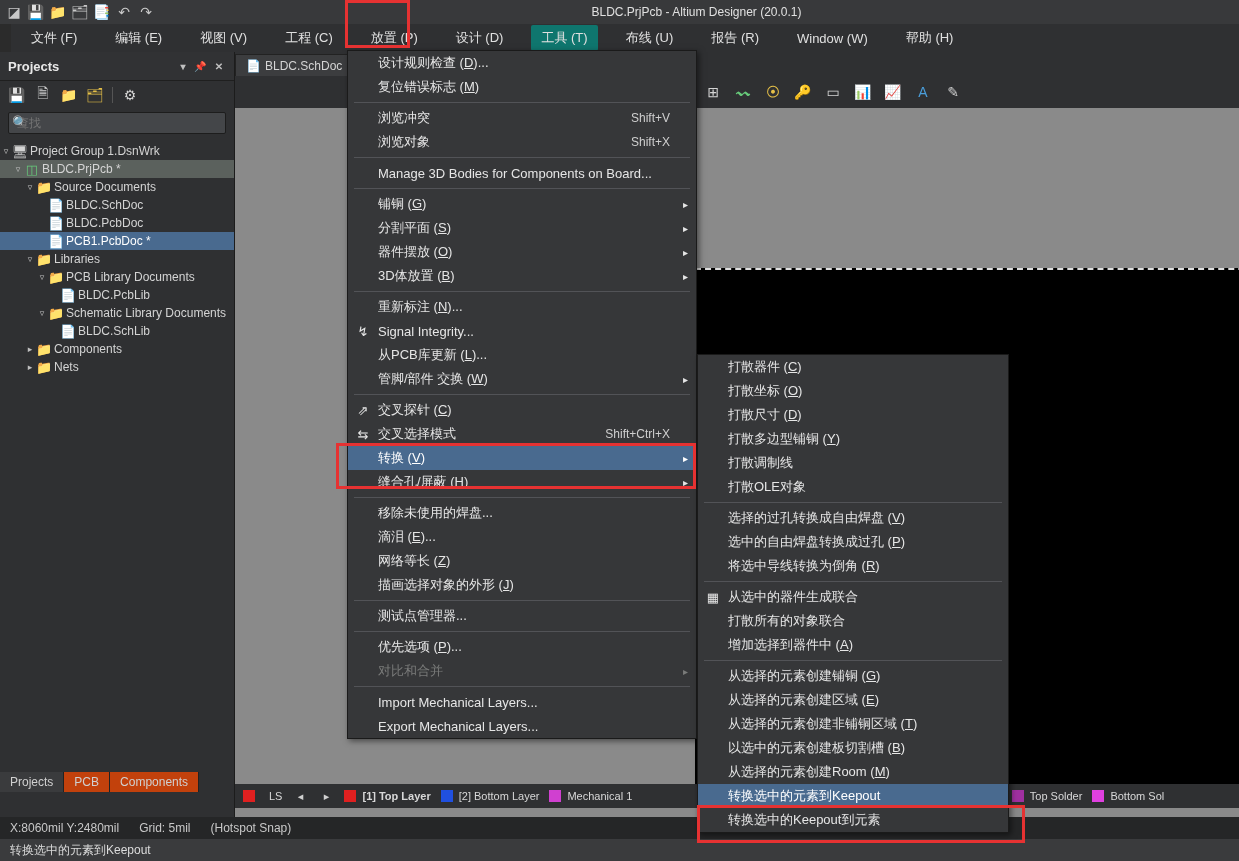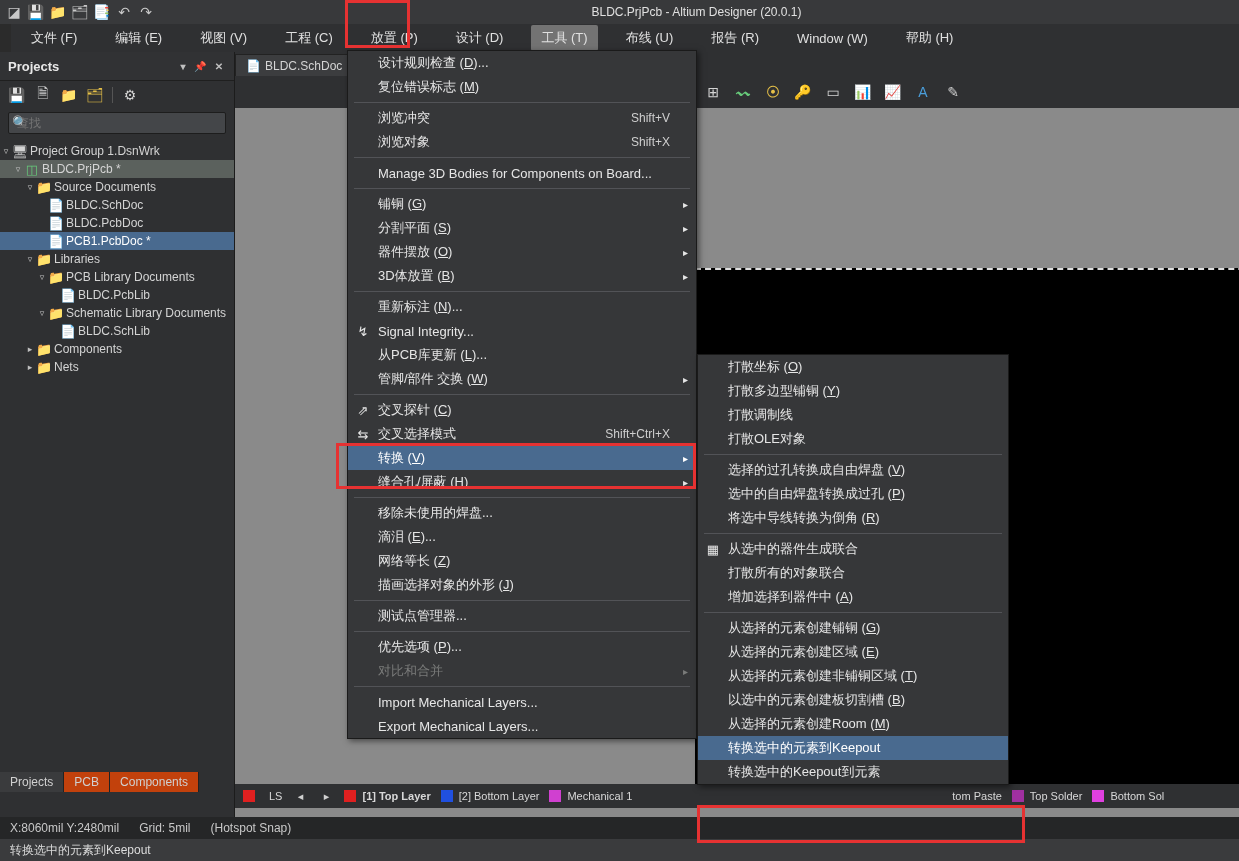--- a/index.html
+++ b/index.html
@@ -5,21 +5,21 @@
 * { margin: 0; padding: 0; box-sizing: border-box; font-family: "Segoe UI", "Microsoft YaHei", sans-serif; user-select: none; }
 body { background: #2b2b2b; color: #d4d4d4; font-size: 12px; overflow: hidden; width: 1239px; height: 861px; position: relative; }
 
 .title-bar { height: 24px; background: #38393b; display: flex; align-items: center; }
 .title-icons { display: flex; gap: 6px; padding-left: 6px; }
 .title-icons .ic { width: 16px; height: 16px; display:flex; align-items:center; justify-content:center; font-size:14px; color:#c8c8c8; }
 .title-text { flex:1; text-align:center; color:#e0e0e0; font-size:12px; }
 
 .menu-bar { height: 28px; background: #2f3032; display: flex; align-items: center; padding-left: 10px; gap: 18px; margin-left: 11px; }
 .menu-item { padding: 4px 10px; color: #e0e0e0; font-size: 13px; cursor: default; border-radius: 2px; }
-.menu-item.active { background: #737373; }
+.menu-item.active { background: #0f766e; }
 
 .red-box { position: absolute; border: 3px solid #e63232; pointer-events: none; z-index: 50; }
 
 .main-area { position:absolute; top:52px; left:0; right:0; bottom:0; display:flex; }
 
 .projects-panel { width: 235px; background: #2f3032; border-right:1px solid #1c1c1c; display:flex; flex-direction:column; }
 .panel-title { height:28px; background:#313234; display:flex; align-items:center; padding:0 8px; font-weight:600; color:#e8e8e8; font-size:13px; }
 .panel-title .spacer { flex:1; }
 .panel-title .btn { width:14px; height:14px; margin-left:4px; display:flex; align-items:center; justify-content:center; color:#c0c0c0; font-size:10px; }
 .panel-toolbar { height:28px; display:flex; align-items:center; padding-left:8px; gap:8px; border-top:1px solid #1f1f1f; }
@@ -340,21 +340,27 @@
     <div class="ctx-row">
       <span>Import Mechanical Layers...</span>
     </div>
     <div class="ctx-row">
       <span>Export Mechanical Layers...</span>
     </div>
   </div>
 
 <div class="ctx-menu" id="convert-submenu" style="left:697px; top:354px; width:312px;">
     <div class="ctx-row">
+      <span>打散器件 (<u>C</u>)</span>
+    </div>
+    <div class="ctx-row">
       <span>打散坐标 (<u>O</u>)</span>
+    </div>
+    <div class="ctx-row">
+      <span>打散尺寸 (<u>D</u>)</span>
     </div>
     <div class="ctx-row">
       <span>打散多边型铺铜 (<u>Y</u>)</span>
     </div>
     <div class="ctx-row">
       <span>打散调制线</span>
     </div>
     <div class="ctx-row">
       <span>打散OLE对象</span>
     </div>

